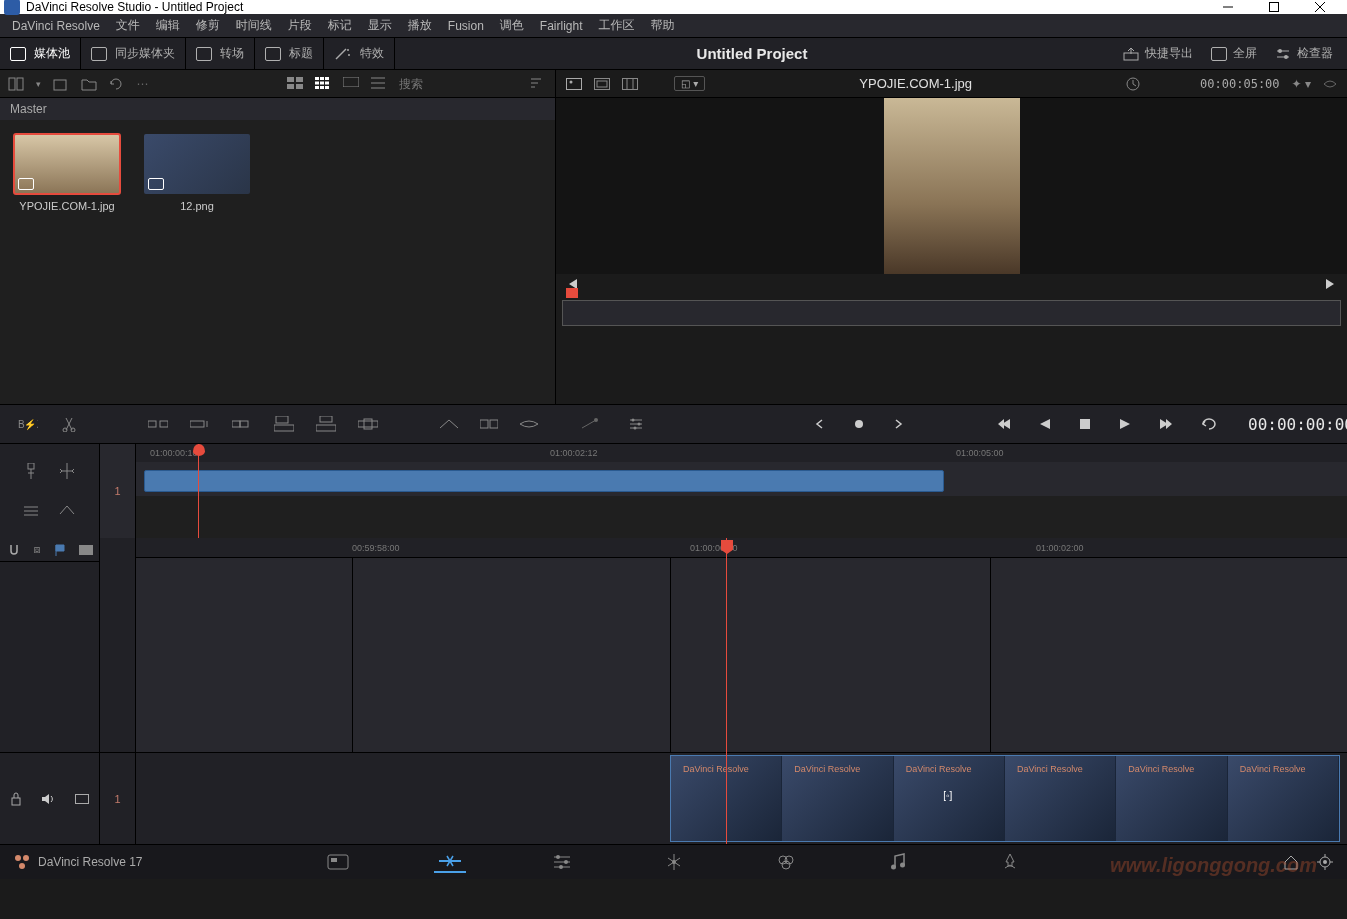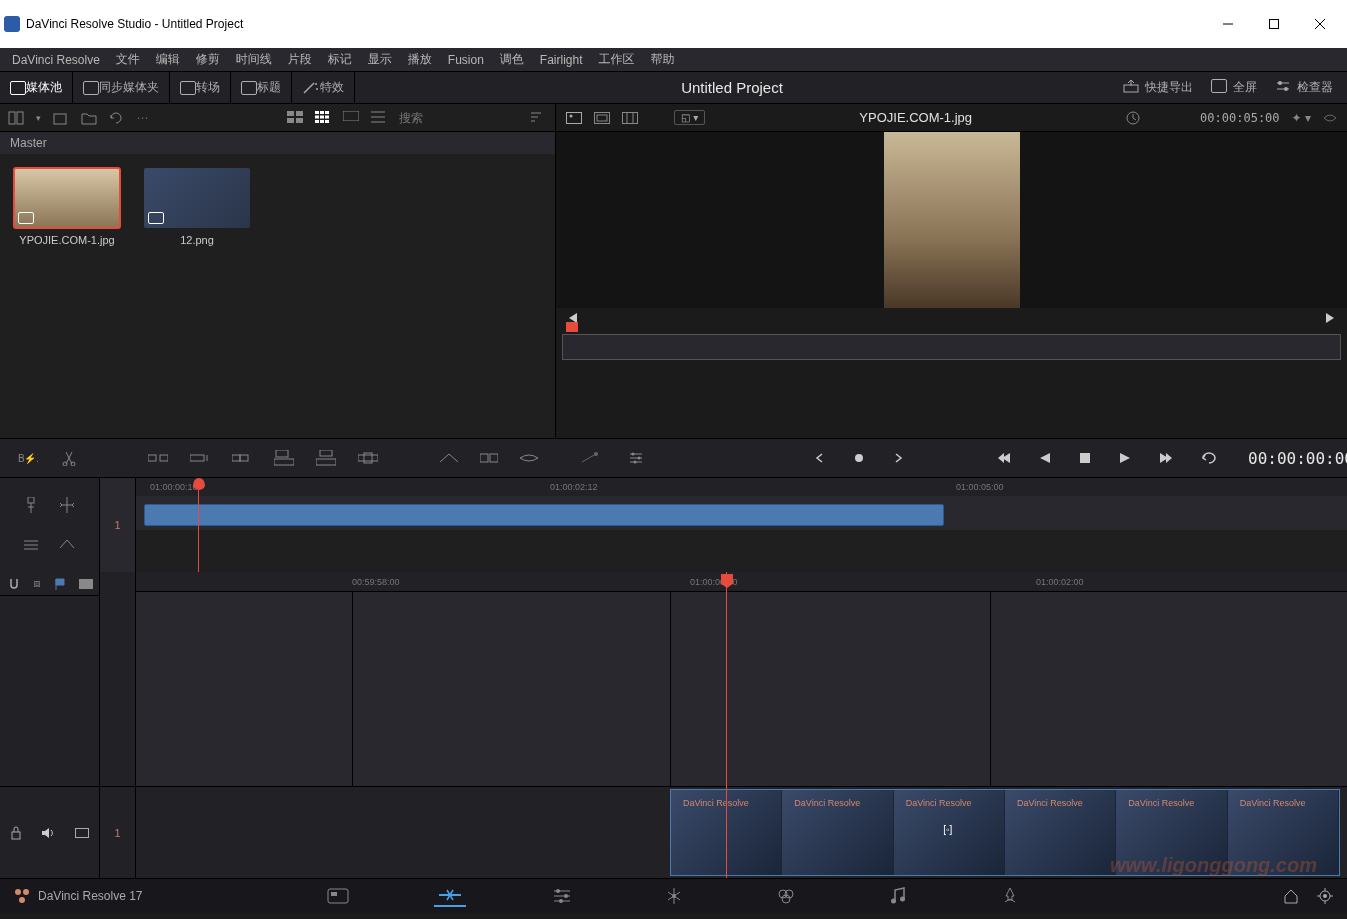--- a/index.html
+++ b/index.html
@@ -1,29 +1,29 @@
 <!DOCTYPE html>
 <html><head>
 <meta charset="utf-8">
 <style>
 * { margin: 0; padding: 0; box-sizing: border-box; font-family: "Segoe UI", Arial, sans-serif; user-select: none; }
 html, body { width: 1347px; height: 919px; overflow: hidden; background: #1b1b1b; color: #c8c8c8; }
-.titlebar { height: 48px; background: #fff; display: flex; align-items: center; padding: 0 4px; color: #000; font-size: 12px; }
+.titlebar { height: 14px; background: #fff; display: flex; align-items: center; padding: 0 4px; color: #000; font-size: 12px; }
 .titlebar .icon { width: 16px; height: 16px; background: #2d5ca6; border-radius: 3px; margin-right: 6px; }
 .titlebar .spacer { flex: 1; }
 .titlebar .winbtn { width: 46px; height: 30px; display: flex; align-items: center; justify-content: center; cursor: pointer; }
 .titlebar .winbtn svg { stroke: #000; }
 .menubar { height: 24px; background: #28282e; display: flex; align-items: center; padding: 0 4px; font-size: 12px; color: #b8b8b8; border-bottom: 1px solid #000; }
 .menubar span { padding: 0 8px; cursor: pointer; }
 .toolbar { height: 32px; background: #212126; display: flex; align-items: center; font-size: 12px; color: #b0b0b0; border-bottom: 1px solid #000; }
-.toolbar .grp { display: flex; align-items: center; padding: 0 10px; height: 100%; border-right: 1px solid #000; cursor: pointer; }
+.toolbar .grp { display: flex; align-items: center; padding: 0 10px; height: 100%; border-right: 1px solid #000; gap: 8px; cursor: pointer; }
 .toolbar .grp.active { color: #fff; }
-.toolbar .center-title { flex: 1; text-align: center; font-size: 15px; font-weight: normal; color: #e8e8e8; }
+.toolbar .center-title { flex: 1; text-align: center; font-size: 15px; font-weight: bold; color: #e8e8e8; }
 .toolbar .right { display: flex; align-items: center; gap: 18px; padding: 0 14px; }
-.toolbar .right .itm { display:flex; gap:6px; cursor:pointer; }
+.toolbar .right .itm { display:flex; align-items:center; gap:6px; cursor:pointer; }
 .icon-box { width:16px; height:14px; border:1.5px solid currentColor; border-radius:2px; }
 .main { height: 774px; background: #1b1b1b; display: flex; flex-direction: column; }
 .upper { height: 334px; display: flex; }
 .mediapool { width: 556px; background: #1f1f1f; display: flex; flex-direction: column; border-right: 1px solid #000; }
 .mp-bar { height: 28px; display: flex; align-items: center; padding: 0 8px; gap: 12px; font-size: 12px; color: #888; border-bottom: 1px solid #000; }
 .mp-bar .srch { flex:1; }
 .mp-bar input { background: transparent; border: none; color: #ffffff; font-size: 12px; outline: none; width: 120px; }
 .mp-bar .ico { width:16px; height:14px; cursor:pointer; color:#888; }
 .mp-master { height: 22px; padding: 0 10px; font-size: 12px; color: #aaa; display:flex; align-items:center; background:#28282e;}
 .mp-grid { flex: 1; display: flex; padding: 14px; gap: 24px; align-items: flex-start; }

